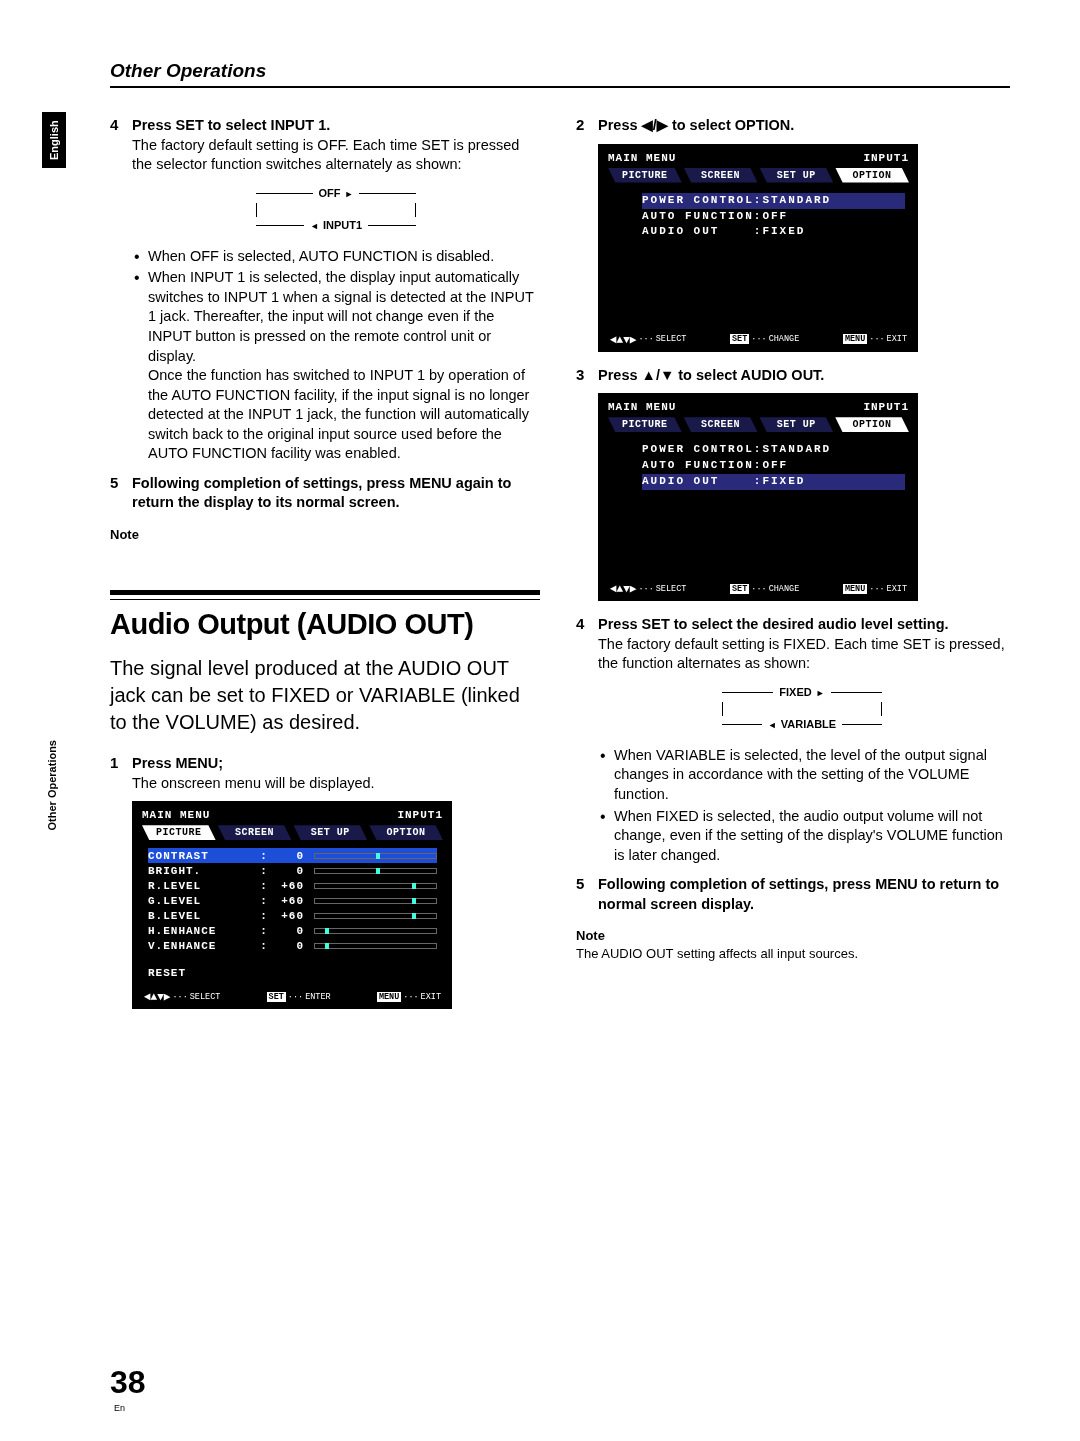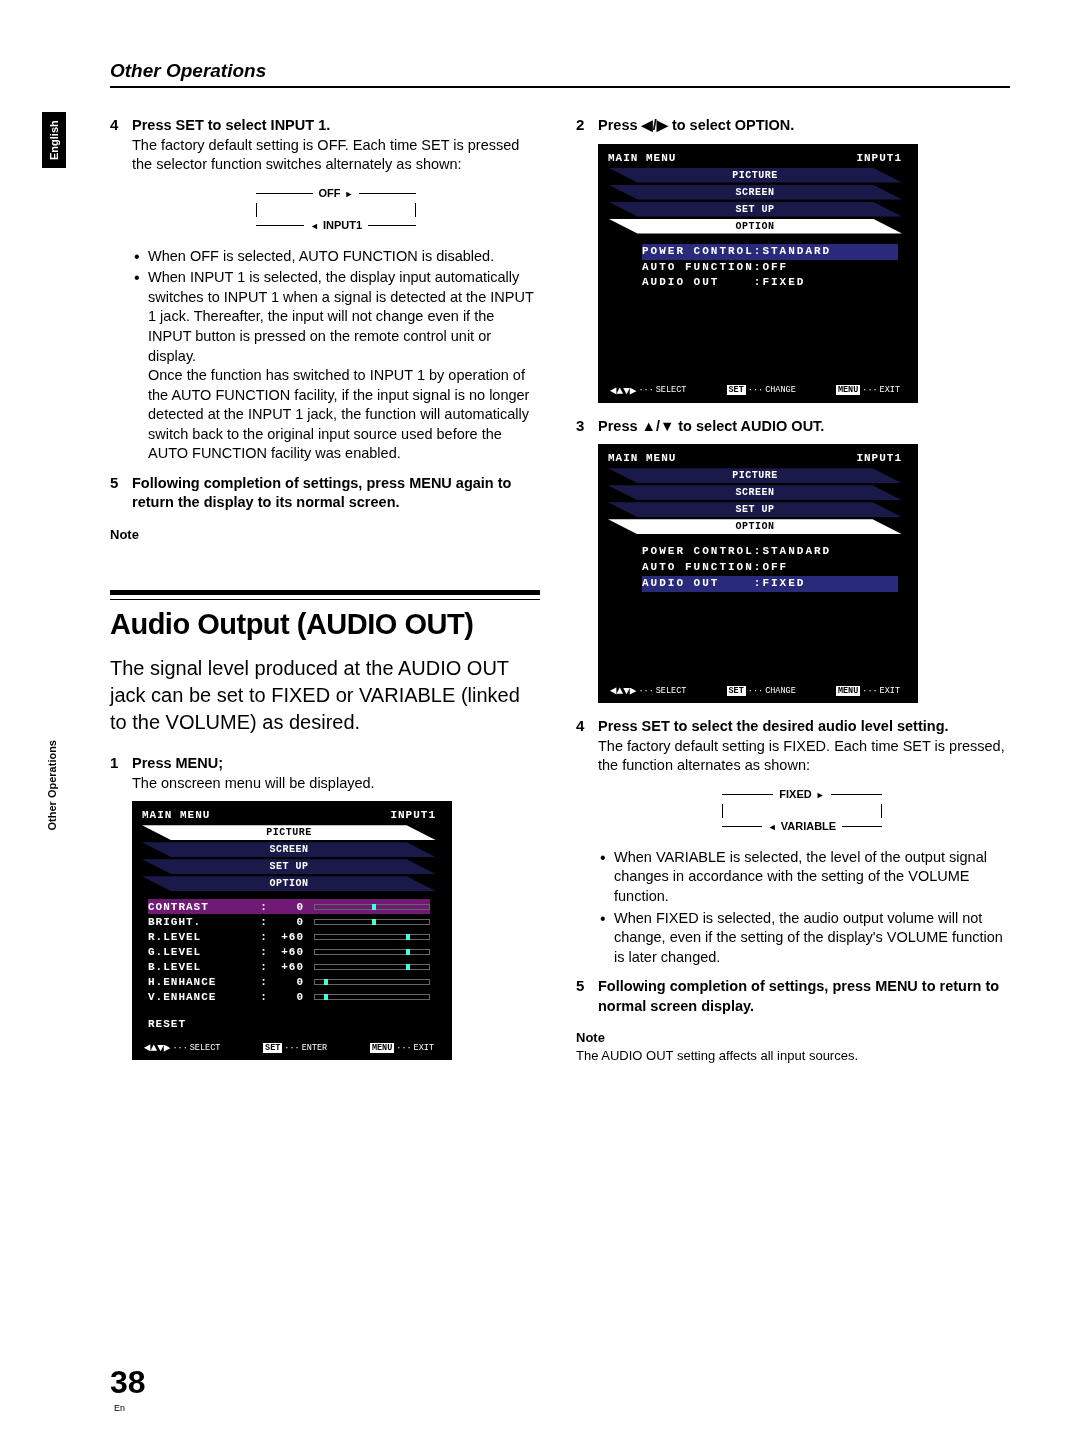--- a/index.html
+++ b/index.html
@@ -98,40 +98,40 @@
   }
   .intro { font-size: 20px; line-height: 1.35; margin-bottom: 18px; }
 
   
   .osd {
     width: 320px;
     background: #000;
     color: #fff;
     font-family: "Courier New", monospace;
     font-size: 11px;
-    padding: 8px 16px 6px 10px;
+    padding: 8px 9px 6px 10px;
     margin: 8px 0 14px 22px;
     position: relative;
   }
   .osd-title-row { display: flex; justify-content: space-between; font-weight: bold; margin-bottom: 4px; letter-spacing: 1px; }
-  .osd-tabs { display: flex; gap: 2px; margin-bottom: 4px; flex-direction: column; }
+  .osd-tabs { display: flex; gap: 2px; margin-bottom: 4px; }
   .osd-tab {
     flex: 1;
     text-align: center;
     font-weight: bold;
     font-size: 10px;
     padding: 2px 0;
     background: #1a1a4a;
     clip-path: polygon(0 0, 90% 0, 100% 100%, 10% 100%);
     letter-spacing: 0.5px;
   }
   .osd-tab.active { background: #fff; color: #000; }
   .osd-body { min-height: 140px; padding: 4px 6px; }
   .osd-row { display: flex; align-items: center; height: 15px; letter-spacing: 1px; font-weight: bold; }
-  .osd-row.hl { background: #701a75; }
+  .osd-row.hl { background: #1d4ed8; }
   .osd-row .k { width: 110px; white-space: pre; }
   .osd-row .c { width: 12px; text-align: center; }
   .osd-row .v { width: 40px; text-align: right; padding-right: 6px; white-space: pre; }
   .osd-row .bar {
     flex: 1;
     height: 6px;
     border: 1px solid #666;
     position: relative;
     margin-left: 4px;
   }

